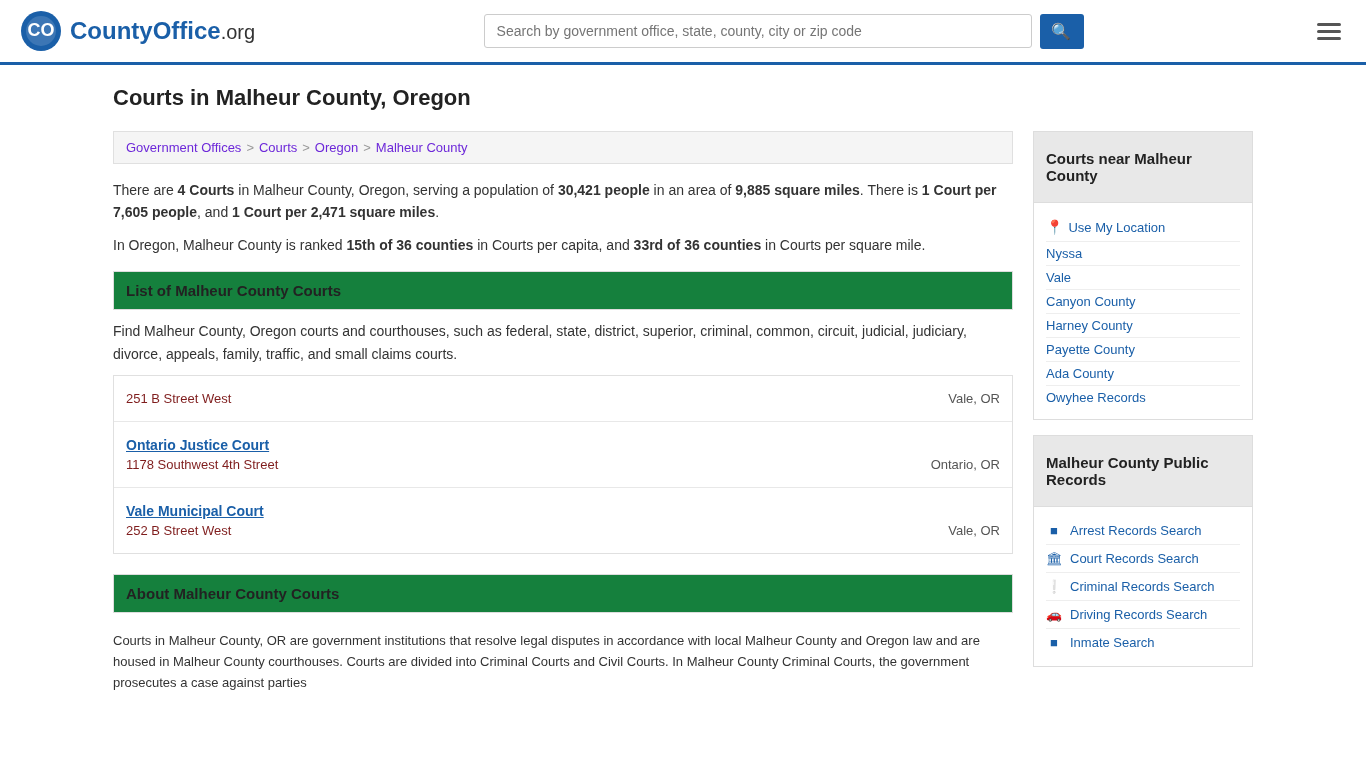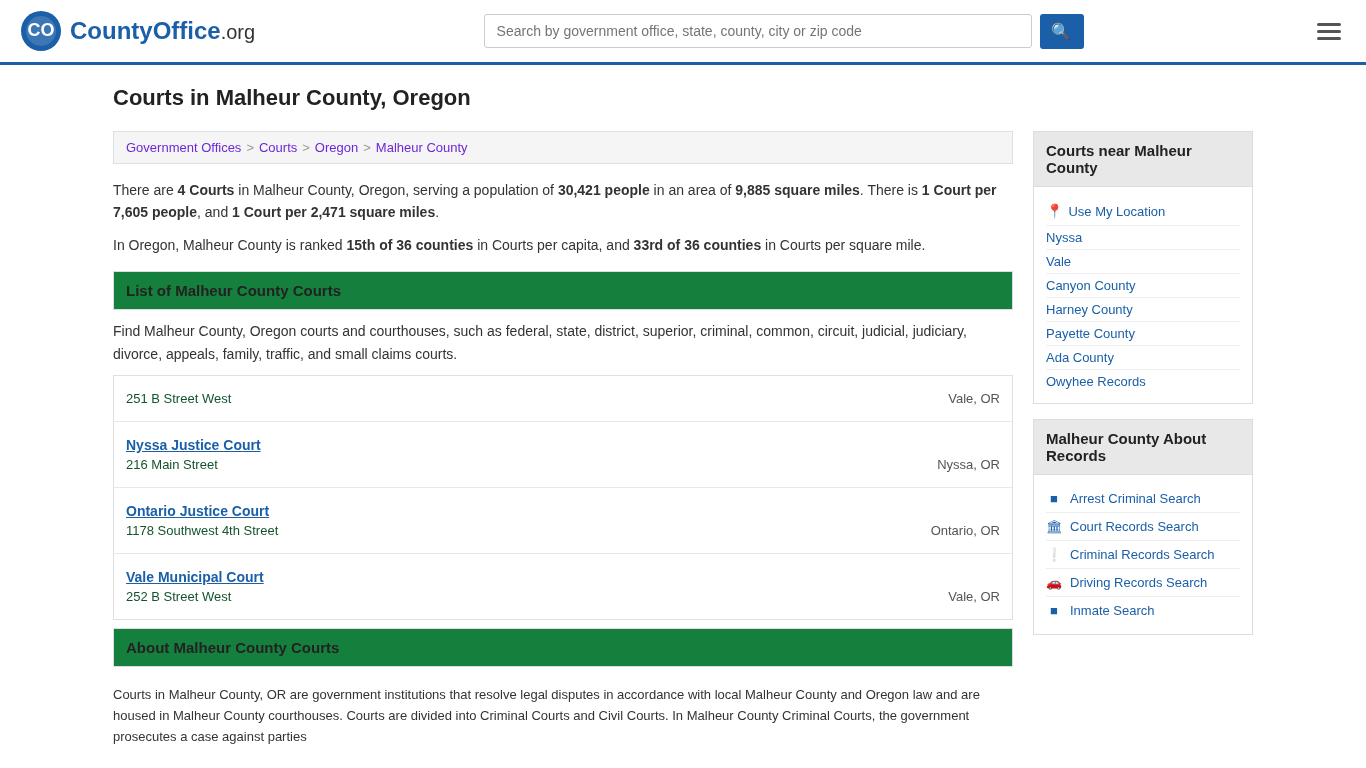--- a/index.html
+++ b/index.html
@@ -151,38 +151,38 @@
       display: block;
       margin-bottom: 4px;
     }
     .court-details {
       display: flex;
       justify-content: space-between;
       align-items: center;
     }
     .court-address {
       font-size: 13px;
-      color: #14532d;
+      color: #7f1d1d;
     }
     .court-location {
       font-size: 13px;
       color: #555;
     }
 
     
     .sidebar {
       width: 220px;
       flex-shrink: 0;
     }
     .sidebar-section {
       margin-bottom: 15px;
     }
     .sidebar-title {
       background: #e8e8e8;
-      padding: 10px 12px;
+      padding: 18px 12px;
       font-size: 15px;
       font-weight: bold;
       color: #222;
       border: 1px solid #ddd;
       margin-bottom: 0;
     }
     .sidebar-content {
       border: 1px solid #ddd;
       border-top: none;
       padding: 10px 12px;
@@ -301,47 +301,40 @@
 
     <div class="court-list">
 
       <div class="court-item">
         <div class="court-details">
           <span class="court-address">251 B Street West</span>
           <span class="court-location">Vale, OR</span>
         </div>
       </div>
 
-      <div class="court-item">
-        <a class="court-name">Nyssa Justice Court</a>
-        <div class="court-details">
-          <span class="court-address">216 Main Street</span>
-          <span class="court-location">Nyssa, OR</span>
-        </div>
-      </div>
 
       <div class="court-item">
         <a class="court-name">Ontario Justice Court</a>
         <div class="court-details">
           <span class="court-address">1178 Southwest 4th Street</span>
           <span class="court-location">Ontario, OR</span>
         </div>
       </div>
 
       <div class="court-item">
         <a class="court-name">Vale Municipal Court</a>
         <div class="court-details">
           <span class="court-address">252 B Street West</span>
           <span class="court-location">Vale, OR</span>
         </div>
       </div>
 
     </div>
 
-    <div class="section-header" style="margin-top:8px;">
+    <div class="section-header" style="margin-top:20px;">
       <span>About Malheur County Courts</span>
     </div>
     <p class="about-text">Courts in Malheur County, OR are government institutions that resolve legal disputes in accordance with local Malheur County and Oregon law and are housed in Malheur County courthouses. Courts are divided into Criminal Courts and Civil Courts. In Malheur County Criminal Courts, the government prosecutes a case against parties</p>
 
   </div>
 
   <aside class="sidebar">
 
     <div class="sidebar-section">
       <div class="sidebar-title">
@@ -357,26 +350,26 @@
         <a class="sidebar-link" href="#">Canyon County</a>
         <a class="sidebar-link" href="#">Harney County</a>
         <a class="sidebar-link" href="#">Payette County</a>
         <a class="sidebar-link" href="#">Ada County</a>
         <a class="sidebar-link" href="#">Owyhee Records</a>
       </div>
     </div>
 
     <div class="sidebar-section">
       <div class="sidebar-title">
-        <span>Malheur County About Records</span>
+        <span>Malheur County Public Records</span>
       </div>
       <div class="sidebar-content">
         <a class="public-records-link" href="#">
           <span class="pr-icon">■</span>
-          <span>Arrest Criminal Search</span>
+          <span>Arrest Records Search</span>
         </a>
         <a class="public-records-link" href="#">
           <span class="pr-icon">🏛</span>
           <span>Court Records Search</span>
         </a>
         <a class="public-records-link" href="#">
           <span class="pr-icon">❕</span>
           <span>Criminal Records Search</span>
         </a>
         <a class="public-records-link" href="#">

